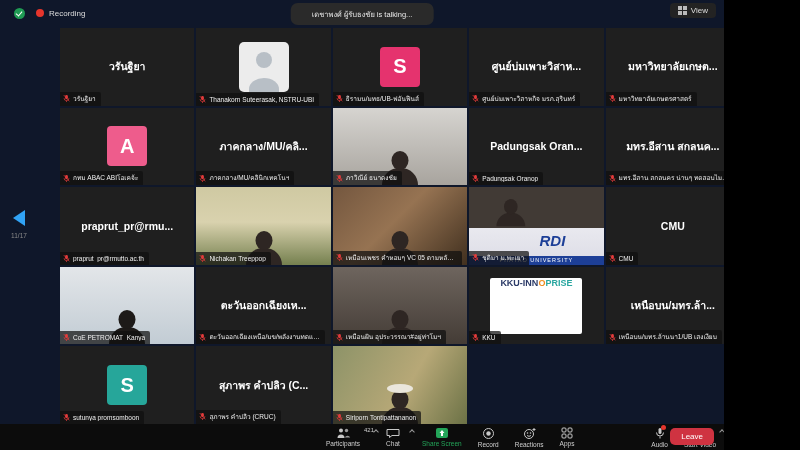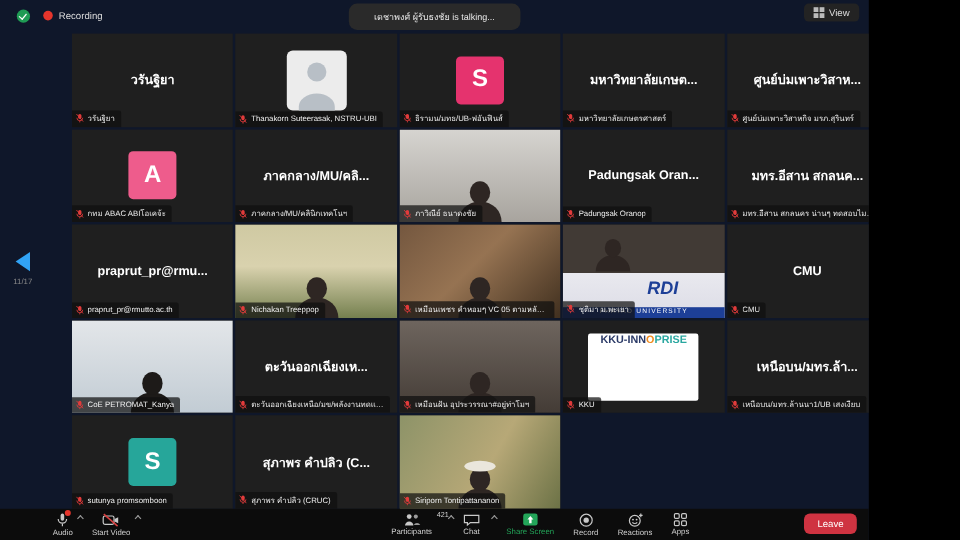--- a/index.html
+++ b/index.html
@@ -81,21 +81,21 @@
     border-right:12px solid #31a3f5; margin:0 auto; }
   .pager-left .page-num { color:#8a8a8a; font-size:6.5px; margin-top:6px; }
   .pager-right { position:absolute; right:6px; top:203px; width:30px; height:44px;
     background:#31a3f5; border-radius:6px; display:flex; flex-direction:column; align-items:center; justify-content:center; gap:4px; }
   .tri-right { width:0; height:0; border-top:7px solid transparent; border-bottom:7px solid transparent;
     border-left:11px solid #fff; margin-left:3px; }
   .pager-right .page-num { color:#0c4a74; font-size:6.5px; }
 
   
   .toolbar { position:absolute; left:0; right:0; bottom:0; height:26px; background:#0c0c0c;
-    display:flex; align-items:stretch; }
+    display:flex; align-items:stretch;justify-content:flex-end; }
   .tb-btn { display:flex; flex-direction:column; align-items:center; justify-content:center;
     gap:1px; padding:2px 8px; position:relative; }
   .tb-btn .lbl { color:#cfcfcf; font-size:6.5px; white-space:nowrap; }
   .tb-btn svg { display:block; }
   .caret { position:absolute; top:6px; right:0px; width:4px; height:4px;
     border-left:1px solid #9a9a9a; border-top:1px solid #9a9a9a; transform:rotate(45deg); }
   .tb-left { display:flex; margin-left:36px; }
   .tb-center { display:flex; position:absolute; left:318px; bottom:0; top:0; }
   .badge-count { position:absolute; top:3px; right:4px; color:#cfcfcf; font-size:6px; }
   .share .lbl { color:#23a559; }
@@ -173,43 +173,43 @@
         <svg class="mic-off" viewBox="0 0 10 12">
           <rect x="3" y="1" width="4" height="6" rx="2" fill="#e23b3b"></rect>
           <path d="M1.5 5.5a3.5 3.5 0 0 0 7 0" fill="none" stroke="#e23b3b" stroke-width="1"></path>
           <line x1="5" y1="9" x2="5" y2="11" stroke="#e23b3b" stroke-width="1"></line>
           <line x1="1" y1="1" x2="9" y2="10" stroke="#e23b3b" stroke-width="1"></line>
         </svg>
         <span class="tile-label-text">ธิรามน/มทธ/UB-ฟอันฟินส์</span>
       </div>
     </div>
       <div class="tile type-text">
+      <div class="big">ศูนย์บ่มเพาะวิสาห...</div>
+
+      <div class="tile-label">
+        <svg class="mic-off" viewBox="0 0 10 12">
+          <rect x="3" y="1" width="4" height="6" rx="2" fill="#e23b3b"></rect>
+          <path d="M1.5 5.5a3.5 3.5 0 0 0 7 0" fill="none" stroke="#e23b3b" stroke-width="1"></path>
+          <line x1="5" y1="9" x2="5" y2="11" stroke="#e23b3b" stroke-width="1"></line>
+          <line x1="1" y1="1" x2="9" y2="10" stroke="#e23b3b" stroke-width="1"></line>
+        </svg>
+        <span class="tile-label-text">ศูนย์บ่มเพาะวิสาหกิจ มรภ.สุรินทร์</span>
+      </div>
+    </div>
+      <div class="tile type-text">
       <div class="big">มหาวิทยาลัยเกษต...</div>
 
       <div class="tile-label">
         <svg class="mic-off" viewBox="0 0 10 12">
           <rect x="3" y="1" width="4" height="6" rx="2" fill="#e23b3b"></rect>
           <path d="M1.5 5.5a3.5 3.5 0 0 0 7 0" fill="none" stroke="#e23b3b" stroke-width="1"></path>
           <line x1="5" y1="9" x2="5" y2="11" stroke="#e23b3b" stroke-width="1"></line>
           <line x1="1" y1="1" x2="9" y2="10" stroke="#e23b3b" stroke-width="1"></line>
         </svg>
         <span class="tile-label-text">มหาวิทยาลัยเกษตรศาสตร์</span>
-      </div>
-    </div>
-      <div class="tile type-text">
-      <div class="big">ศูนย์บ่มเพาะวิสาห...</div>
-
-      <div class="tile-label">
-        <svg class="mic-off" viewBox="0 0 10 12">
-          <rect x="3" y="1" width="4" height="6" rx="2" fill="#e23b3b"></rect>
-          <path d="M1.5 5.5a3.5 3.5 0 0 0 7 0" fill="none" stroke="#e23b3b" stroke-width="1"></path>
-          <line x1="5" y1="9" x2="5" y2="11" stroke="#e23b3b" stroke-width="1"></line>
-          <line x1="1" y1="1" x2="9" y2="10" stroke="#e23b3b" stroke-width="1"></line>
-        </svg>
-        <span class="tile-label-text">ศูนย์บ่มเพาะวิสาหกิจ มรภ.สุรินทร์</span>
       </div>
     </div>
       <div class="tile type-letter">
 
       <div class="letter" style="background: rgb(238, 92, 140);">A</div>
 
       <div class="tile-label">
         <svg class="mic-off" viewBox="0 0 10 12">
           <rect x="3" y="1" width="4" height="6" rx="2" fill="#e23b3b"></rect>
           <path d="M1.5 5.5a3.5 3.5 0 0 0 7 0" fill="none" stroke="#e23b3b" stroke-width="1"></path>

